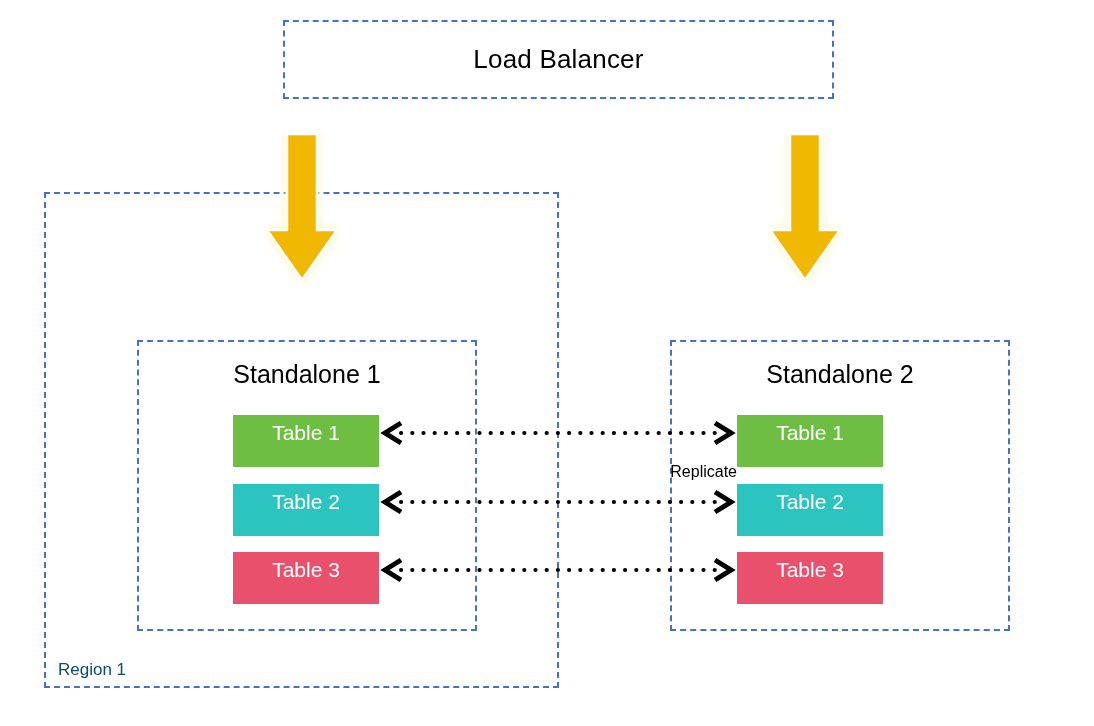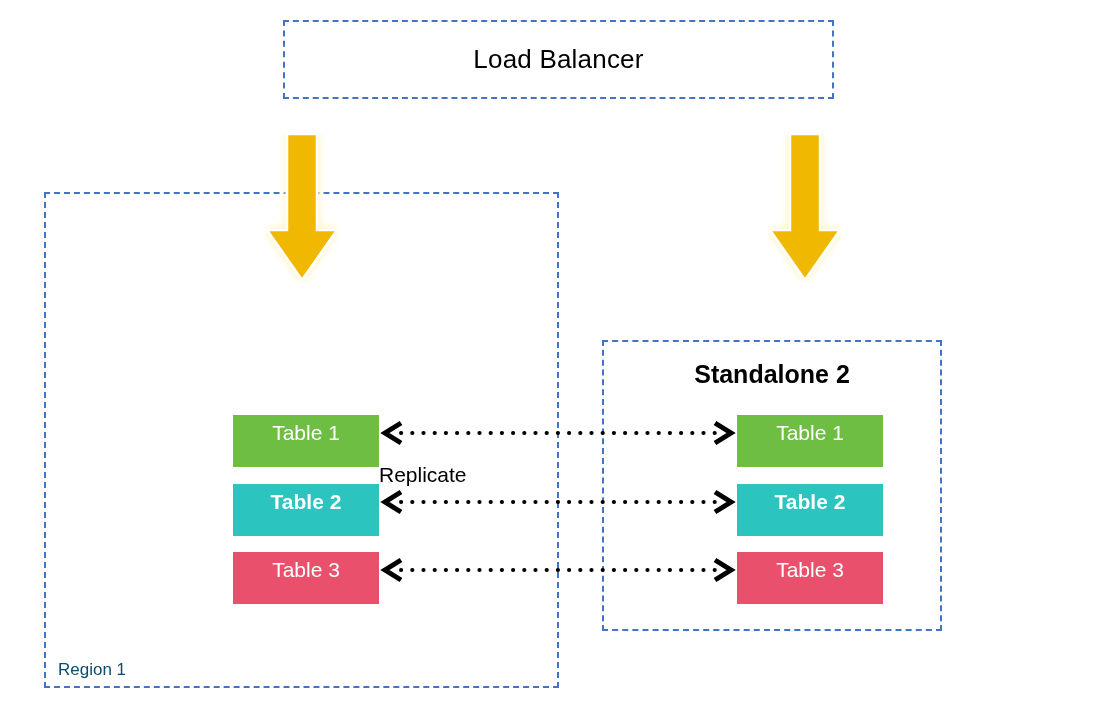--- a/index.html
+++ b/index.html
@@ -77,25 +77,24 @@
   }
 
   
   #standalone-1 {
     left: 137px;
     top: 340px;
     width: 340px;
     height: 291px;
   }
   #standalone-2 {
-    left: 602px;
+    left: 670px;
     top: 340px;
     width: 340px;
     height: 291px;
-    font-weight: bold;
   }
   .standalone-title {
     position: absolute;
     top: 18px;
     left: 0;
     width: 100%;
     text-align: center;
     font-size: 25px;
     color: #000;
   }
@@ -111,21 +110,21 @@
     box-sizing: border-box;
     white-space: nowrap;
   }
   .chip-glow { filter: drop-shadow(0 0 3px rgba(255,255,255,0.95)); }
 
   
   .left-chip  { left: 233px; width: 146px; }
   .right-chip { left: 737px; width: 146px; }
 
   .row-1 { top: 415px; }
-  .row-2 { top: 484px; font-weight: bold; }
+  .row-2 { top: 484px; }
   .row-3 { top: 552px; }
 
   
   .yellow-arrow {
     position: absolute;
     width: 74px;
     height: 148px;
   }
 
   #arrow-left  { left: 265px; top: 134px; }
@@ -140,40 +139,43 @@
   }
   #repl-1 { top: 420px; }
   #repl-2 { top: 489px; }
   #repl-3 { top: 557px; }
 
   #replicate-label {
     position: absolute;
     left: 379px;
     width: 358px;
     top: 463px;
-    text-align: left;
-    font-size: 21px;
+    text-align: right;
+    font-size: 16px;
     color: #000;
   }
 </style>
 </head>
 <body>
 
 <div id="canvas">
 
   <div class="dashed-box" id="load-balancer">
     <span class="lb-text">Load Balancer</span>
   </div>
 
   <div class="dashed-box" id="region-1">
     <span class="region-label">Region 1</span>
   </div>
 
 
 
+  <div class="dashed-box" id="standalone-1">
+    <span class="standalone-title">Standalone 1</span>
+  </div>
 
   <div class="dashed-box" id="standalone-2">
     <span class="standalone-title">Standalone 2</span>
   </div>
 
   <svg class="yellow-arrow" id="arrow-left" viewBox="0 0 74 148">
     <defs>
       <filter id="glowL" x="-60%" y="-25%" width="220%" height="150%">
         <feDropShadow dx="0" dy="0" stdDeviation="4" flood-color="#FFF0B0" flood-opacity="0.95"></feDropShadow>
       </filter>

